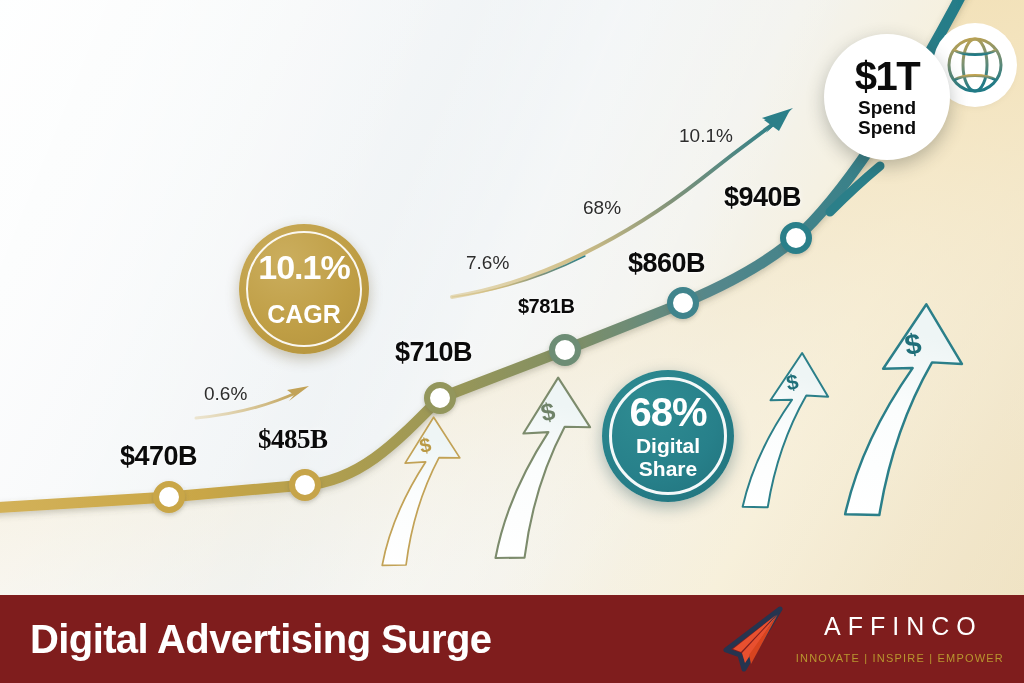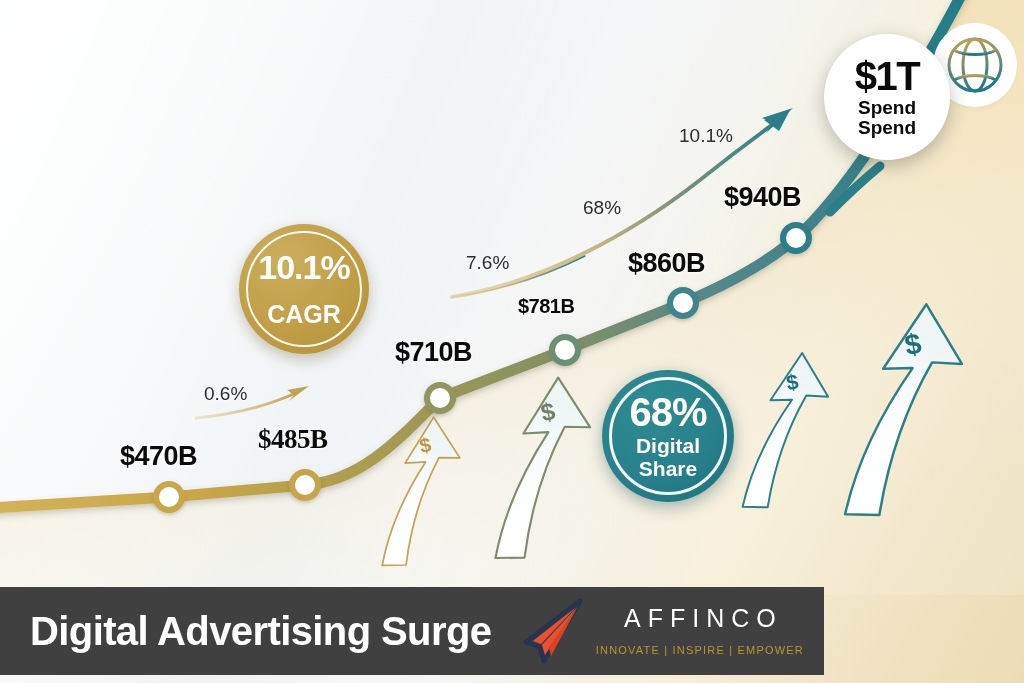--- a/index.html
+++ b/index.html
@@ -122,22 +122,22 @@
   
   #globe-wrap {
     position: absolute; left: 938px; top: 28px; width: 74px; height: 74px;
     border-radius: 50%;
     background: #ffffff;
     box-shadow: 0 0 0 5px #ffffff, 0 3px 10px rgba(0,0,0,.10);
   }
 
   
   #footer {
-    position: absolute; left: 0; bottom: 8px; width: 824px; height: 88px;
-    background: #404040;
+    position: absolute; left: 0; bottom: 0; width: 1024px; height: 88px;
+    background: #7f1d1d;
     display: flex; align-items: center;
   }
   #footer-title {
     position: absolute; left: 30px; top: 50%; transform: translateY(-50%);
     color: #ffffff; font-size: 40px; font-weight: 700; letter-spacing: -0.6px;
   }
   #logo {
     position: absolute; right: 20px; top: 50%; transform: translateY(-50%);
     display: flex; align-items: center; gap: 10px;
   }

